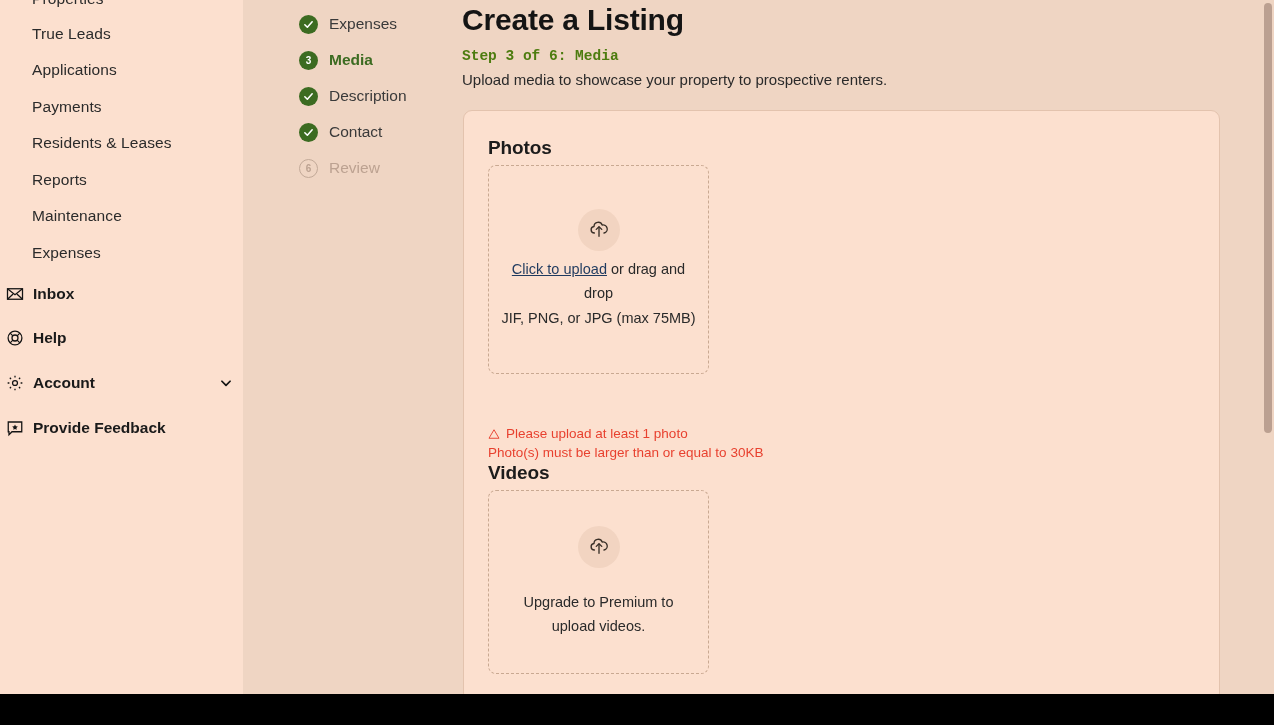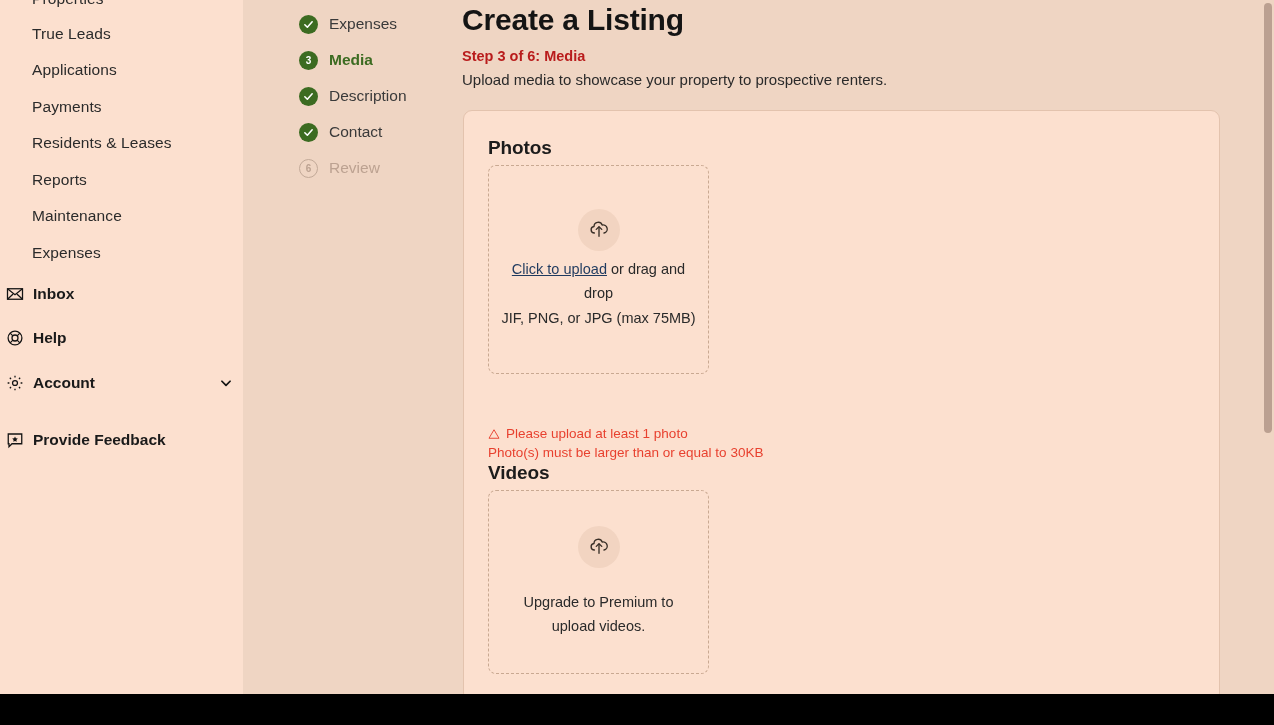--- a/index.html
+++ b/index.html
@@ -137,23 +137,24 @@
     font-size: 30px;
     font-weight: bold;
     color: #141414;
     letter-spacing: -0.2px;
     line-height: 40px;
   }
 
   #step-line {
     font-size: 14.5px;
     font-weight: bold;
-    color: #b91c1c;
+    color: #4d7c0f;
     margin-top: 7px;
     line-height: 19px;
+    font-family: Liberation Mono, monospace;
   }
 
   #sub-line {
     font-size: 15px;
     color: #2A2A2A;
     margin-top: 4px;
     line-height: 20px;
   }
 
   
@@ -298,21 +299,21 @@
               <path d="M12 2.2v2.3M12 19.5v2.3M2.2 12h2.3M19.5 12h2.3M5.1 5.1l1.6 1.6M17.3 17.3l1.6 1.6M18.9 5.1l-1.6 1.6M6.7 17.3l-1.6 1.6"></path>
             </svg>
           </span>
           <span>Account</span>
           <span class="chev">
             <svg width="14" height="14" viewBox="0 0 24 24" fill="none" stroke="#141414" stroke-width="3" stroke-linecap="round" stroke-linejoin="round">
               <path d="M5 9l7 7 7-7"></path>
             </svg>
           </span>
         </div>
-        <div class="nav-main" style="top: 419px; width: 237px; margin-top: 12px;">
+        <div class="nav-main" style="top: 419px; width: 237px;">
           <span class="ico">
             <svg width="18" height="18" viewBox="0 0 24 24" fill="none" stroke="#141414" stroke-width="1.7">
               <path d="M3 4h18v13H8l-4 4v-4H3z"></path>
               <path d="M12 7.3l1.15 2.45 2.6.33-1.92 1.78.5 2.58L12 13.2l-2.33 1.24.5-2.58L8.25 10.08l2.6-.33z" fill="#141414" stroke="none"></path>
             </svg>
           </span>
           <span>Provide Feedback</span>
         </div>
       </div>
   </nav>

